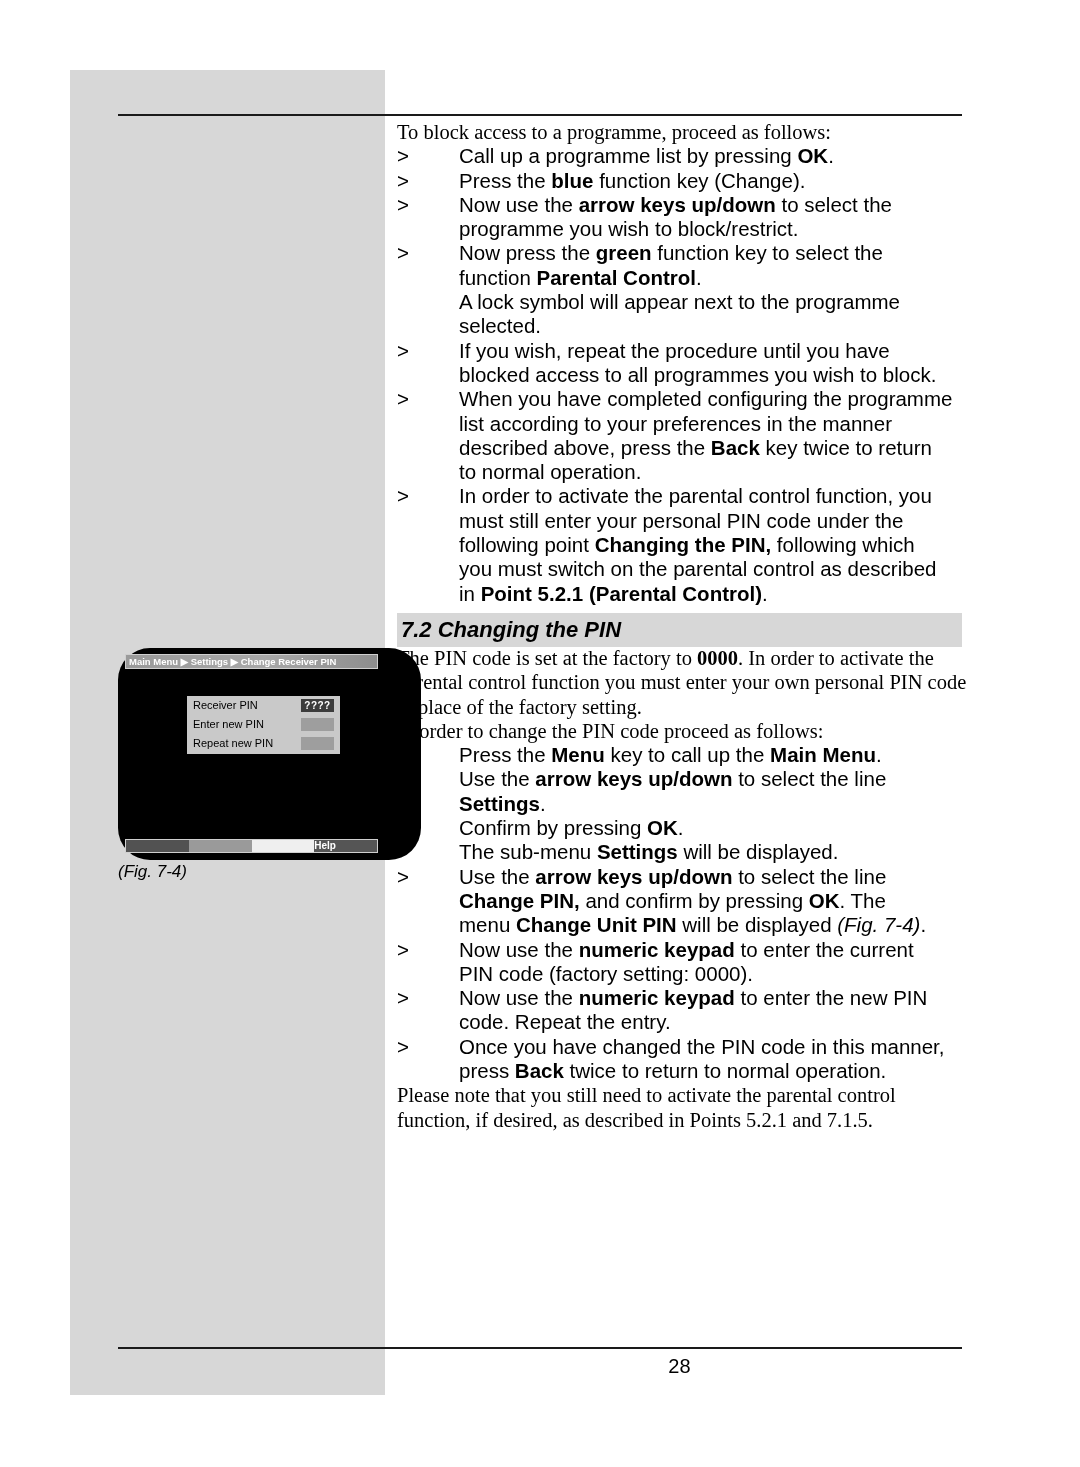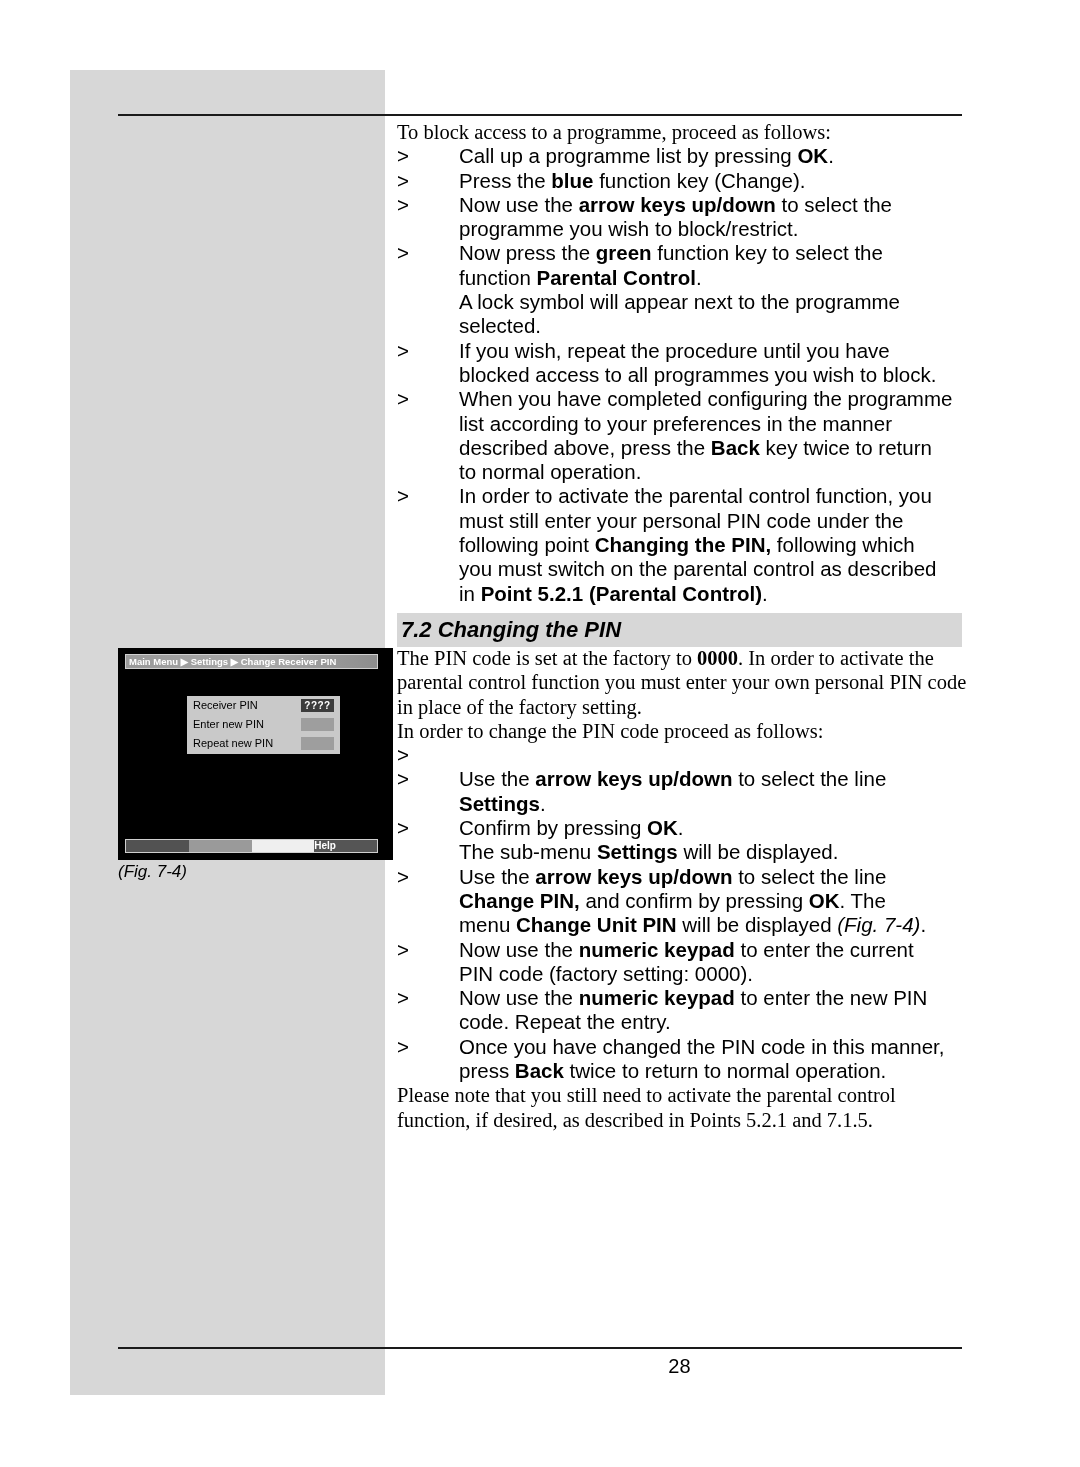--- a/index.html
+++ b/index.html
@@ -95,23 +95,24 @@
     padding-left: 4px;
     box-sizing: border-box;
     font-style: italic;
   }
 
   
   .figure {
     position: absolute;
     left: 118px;
     top: 648px;
-    width: 275px;
+    width: 303px;
     height: 212px;
     background: #000000;
+    border-radius: 32px;
   }
   .osd-breadcrumb {
     position: absolute;
     left: 7px;
     top: 6px;
     width: 253px;
     height: 15px;
     background: linear-gradient(to right, #9a9a9a 0%, #a8a8a8 55%, #8d8d8d 100%);
     border: 1px solid #cfcfcf;
     box-sizing: border-box;
@@ -255,20 +256,21 @@
     </div>
     <div class="bullet-row">
       <div class="bullet-mark">&gt;</div>
       <div class="bullet-text">In order to activate the parental control function, you<br>must still enter your personal PIN code under the<br>following point <b>Changing the PIN,</b> following which<br>you must switch on the parental control as described<br>in <b>Point 5.2.1 (Parental Control)</b>.</div>
     </div>
     <div style="height: 40px;"></div>
     <div class="para">The PIN code is set at the factory to <b>0000</b>. In order to activate the parental control function you must enter your own personal PIN code in place of the factory setting.</div>
     <div class="para">In order to change the PIN code proceed as follows:</div>
     <div class="bullet-row">
       <div class="bullet-mark">&gt;</div>
+      <div class="bullet-text">Press the <b>Menu</b> key to call up the <b>Main Menu</b>.</div>
     </div>
     <div class="bullet-row">
       <div class="bullet-mark">&gt;</div>
       <div class="bullet-text">Use the <b>arrow keys up/down</b> to select the line<br><b>Settings</b>.</div>
     </div>
     <div class="bullet-row">
       <div class="bullet-mark">&gt;</div>
       <div class="bullet-text">Confirm by pressing <b>OK</b>.<br>The sub-menu <b>Settings</b> will be displayed.</div>
     </div>
     <div class="bullet-row">

